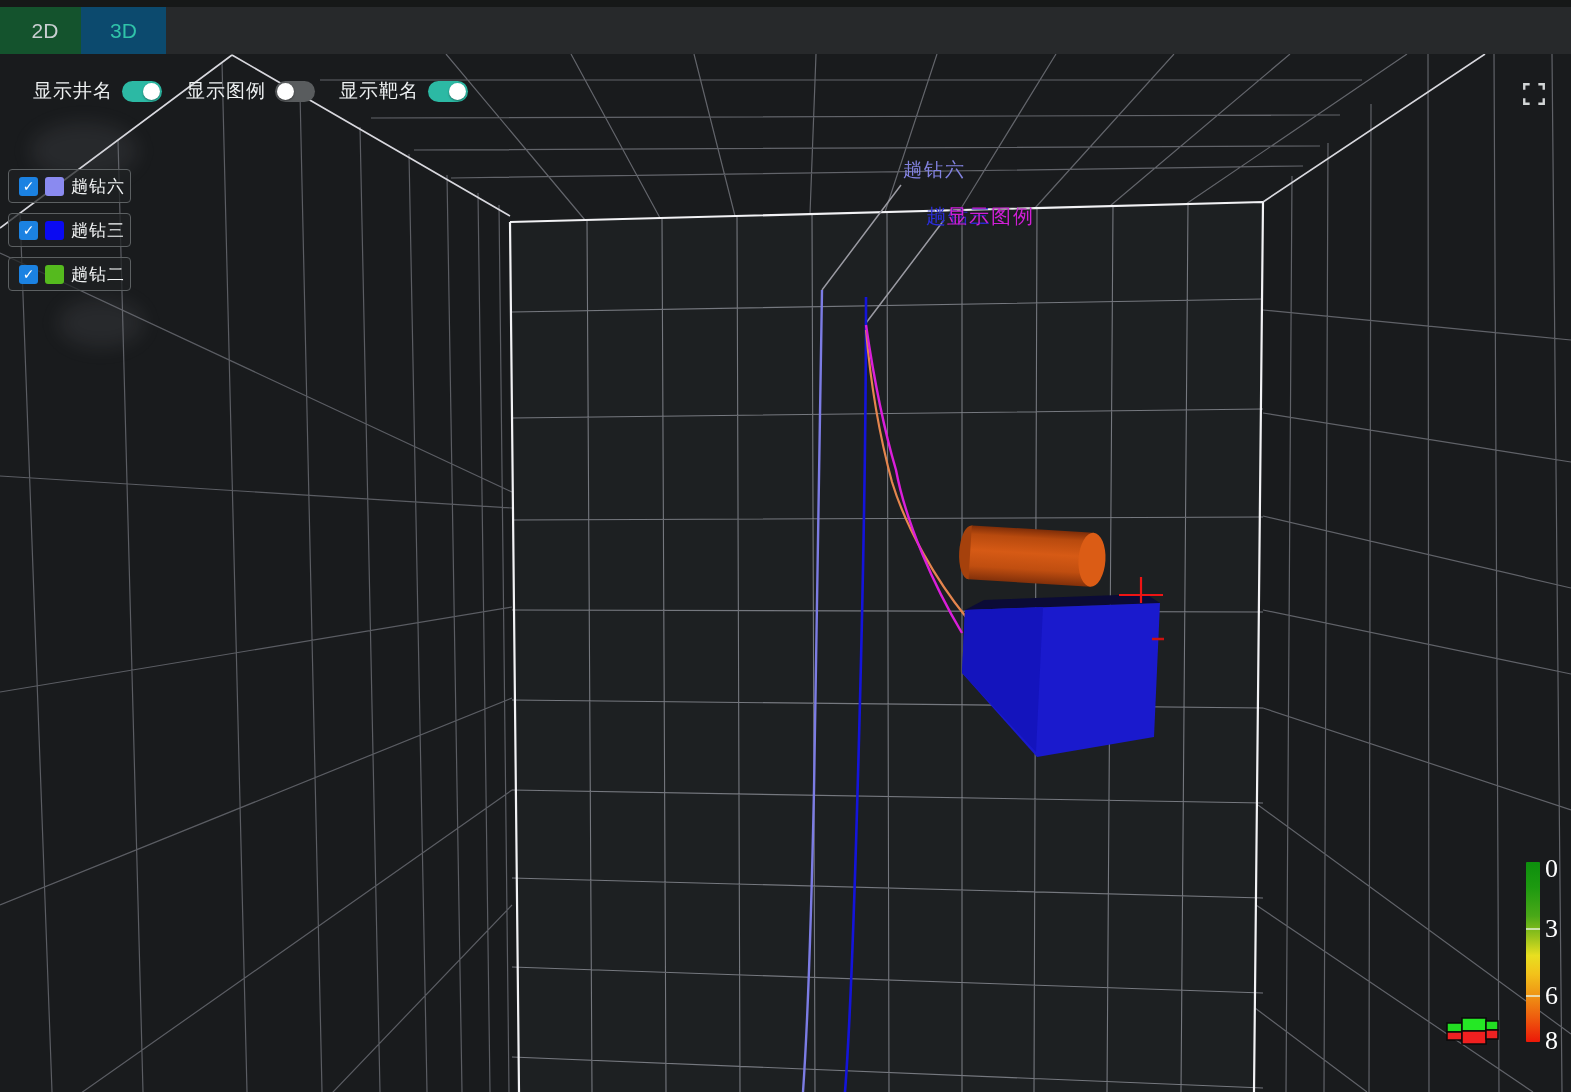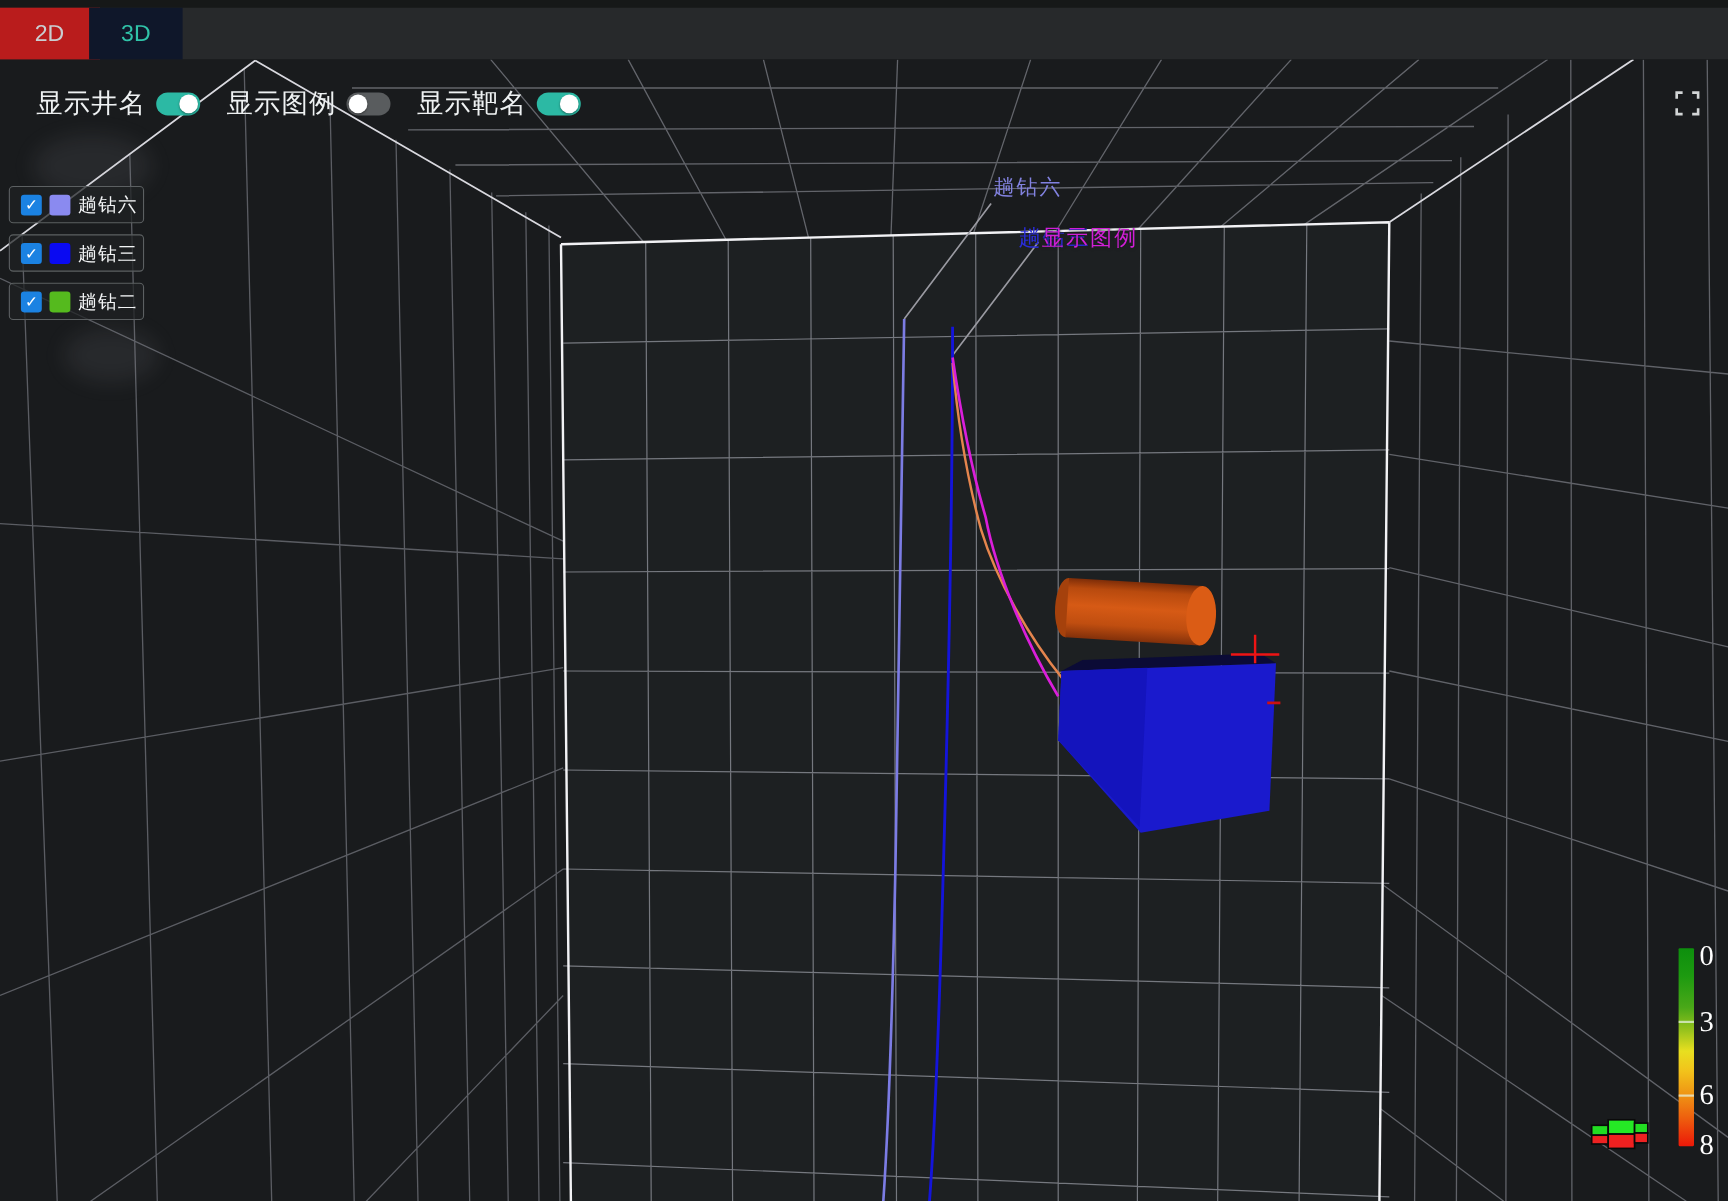--- a/index.html
+++ b/index.html
@@ -4,29 +4,29 @@
 <style>
   html,body{margin:0;padding:0;background:#101213;}
   body{width:1571px;height:1092px;position:relative;overflow:hidden;
        font-family:"Liberation Sans","DejaVu Sans",sans-serif;
        -webkit-font-smoothing:antialiased;}
   
   .topbar{position:absolute;left:0;top:0;width:1571px;height:54px;background:#27292b;z-index:40;}
   .topstrip{position:absolute;left:0;top:0;width:1571px;height:7px;background:#161818;}
   .tab{position:absolute;top:7px;height:47px;display:flex;align-items:center;justify-content:center;
        font-size:21px;cursor:pointer;box-sizing:border-box;}
-  .tab-2d{left:0;width:91px;background:#b91c1c;color:#c9ced1;border-right:1px solid #333638;}
-  .tab-3d{left:81px;width:85px;background:#0f172a;color:#30c3a9;}
+  .tab-2d{left:0;width:91px;background:#14532d;color:#c9ced1;border-right:1px solid #333638;}
+  .tab-3d{left:81px;width:85px;background:#0c4a6e;color:#30c3a9;}
   
   .scene{position:absolute;left:0;top:54px;width:1571px;height:1038px;background:#191b1d;z-index:1;}
   .scene svg{position:absolute;left:0;top:0;}
   .smudge{position:absolute;border-radius:50%;background:rgba(165,170,180,0.10);filter:blur(9px);z-index:2;}
   
   .toggles{position:absolute;left:33px;top:78px;display:flex;align-items:center;z-index:30;}
-  .tog-label{font-size:24px;color:#eef1f2;letter-spacing:1px;text-align:center;}
+  .tog-label{font-size:19px;color:#eef1f2;letter-spacing:1px;text-align:center;}
   .toggle{width:40px;height:21px;border-radius:11px;position:relative;margin-left:9px;cursor:pointer;}
   .toggle.on{background:#2cb9a4;}
   .toggle.off{background:#595c5e;}
   .knob{position:absolute;top:2px;width:17px;height:17px;border-radius:50%;background:#ffffff;
         box-shadow:0 1px 2px rgba(0,0,0,.4);}
   .toggle.on .knob{right:2px;}
   .toggle.off .knob{left:2px;}
   .tog-gap{width:24px;}
   
   .legend{position:absolute;left:8px;top:169px;z-index:30;}

